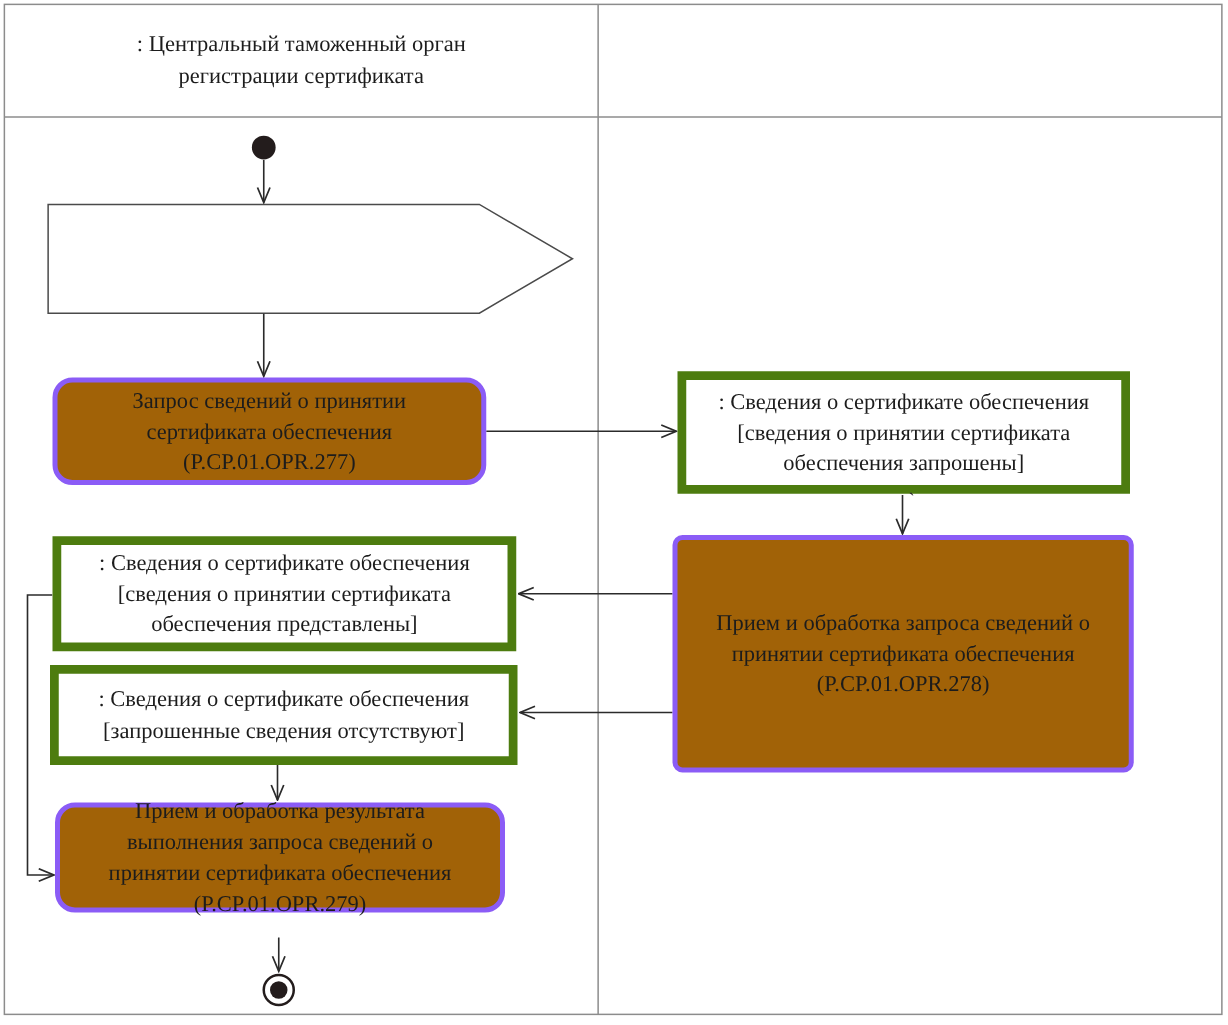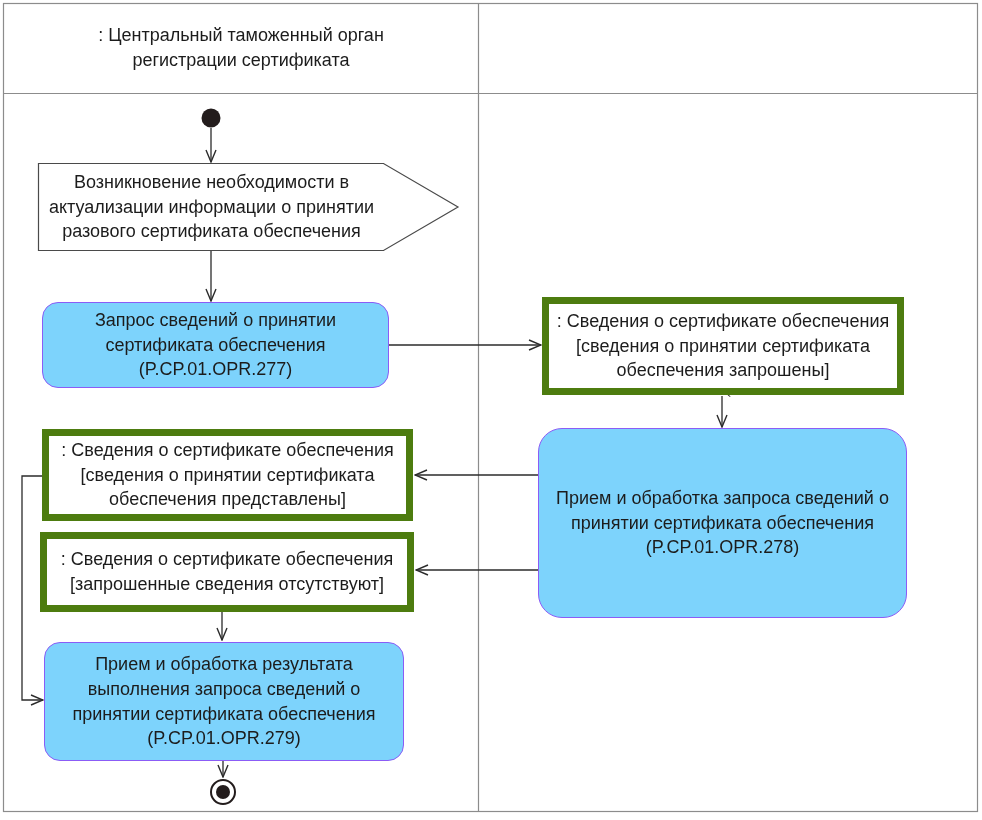--- a/index.html
+++ b/index.html
@@ -1,40 +1,40 @@
 <!DOCTYPE html>
 <html><head>
 <meta charset="utf-8">
 <style>
   html,body{margin:0;padding:0;background:#ffffff;}
   .diagram{
     position:relative;
     width:982px;height:820px;
     background:#ffffff;
-    font-family:Liberation Sans, sans-serif;
+    font-family:Liberation Serif, serif;
     color:#1c1c1c;
     overflow:hidden;
   }
   .wires{position:absolute;left:0;top:0;width:982px;height:820px;}
   .txt{
     position:absolute;
     display:flex;align-items:center;justify-content:center;
     text-align:center;
     white-space:pre-line;
     font-size:18px;line-height:1.38;
     color:#1c1c1c;
     box-sizing:border-box;
   }
   .lane-header{font-size:18px;}
   .action{
-    background:#7dd3fc;
-    border:1px solid #8b5cf6;
+    background:#a16207;
+    border:4px solid #8b5cf6;
     border-radius:16px;
   }
-  .action-big{border-radius:24px;}
+  .action-big{border-radius:8px;}
   .object{
     background:#ffffff;
     border:7px solid #4d7c0f;
   }
   .plain{background:transparent;border:none;}
   .tick{
     position:absolute;
     font-size:14px;line-height:1;
     color:#2b2b2b;
   }
@@ -69,23 +69,20 @@
     <path d="M222,612 L222,640" fill="none" stroke="#2b2b2b" stroke-width="1.3" marker-end="url(#arr)"></path>
     <path d="M223,750 L223,777" fill="none" stroke="#2b2b2b" stroke-width="1.3" marker-end="url(#arr)"></path>
 
     <circle cx="223" cy="792" r="12" fill="#ffffff" stroke="#231c1c" stroke-width="2"></circle>
     <circle cx="223" cy="792" r="7" fill="#231c1c"></circle>
   </svg>
 
   <div class="txt lane-header" style="left:4px;top:4px;width:474px;height:88px;">: Центральный таможенный орган
 регистрации сертификата</div>
 
-  <div class="txt plain" style="left:44px;top:164px;width:335px;height:86px;">Возникновение необходимости в
-актуализации информации о принятии
-разового сертификата обеспечения</div>
 
   <div class="txt action" style="left:42px;top:302px;width:347px;height:86px;">Запрос сведений о принятии
 сертификата обеспечения
 (P.CP.01.OPR.277)</div>
 
   <div class="txt object" style="left:542px;top:297px;width:362px;height:98px;">: Сведения о сертификате обеспечения
 [сведения о принятии сертификата
 обеспечения запрошены]</div>
 
   <div class="tick" style="left:727px;top:394px;">`</div>
@@ -94,18 +91,18 @@
 принятии сертификата обеспечения
 (P.CP.01.OPR.278)</div>
 
   <div class="txt object" style="left:42px;top:429px;width:371px;height:92px;">: Сведения о сертификате обеспечения
 [сведения о принятии сертификата
 обеспечения представлены]</div>
 
   <div class="txt object" style="left:40px;top:532px;width:374px;height:80px;">: Сведения о сертификате обеспечения
 [запрошенные сведения отсутствуют]</div>
 
-  <div class="txt action" style="left:44px;top:642px;width:360px;height:119px;">Прием и обработка результата
+  <div class="txt action" style="left:44px;top:642px;width:360px;height:88px;">Прием и обработка результата
 выполнения запроса сведений о
 принятии сертификата обеспечения
 (P.CP.01.OPR.279)</div>
 
 </div>
 
 </body></html>

